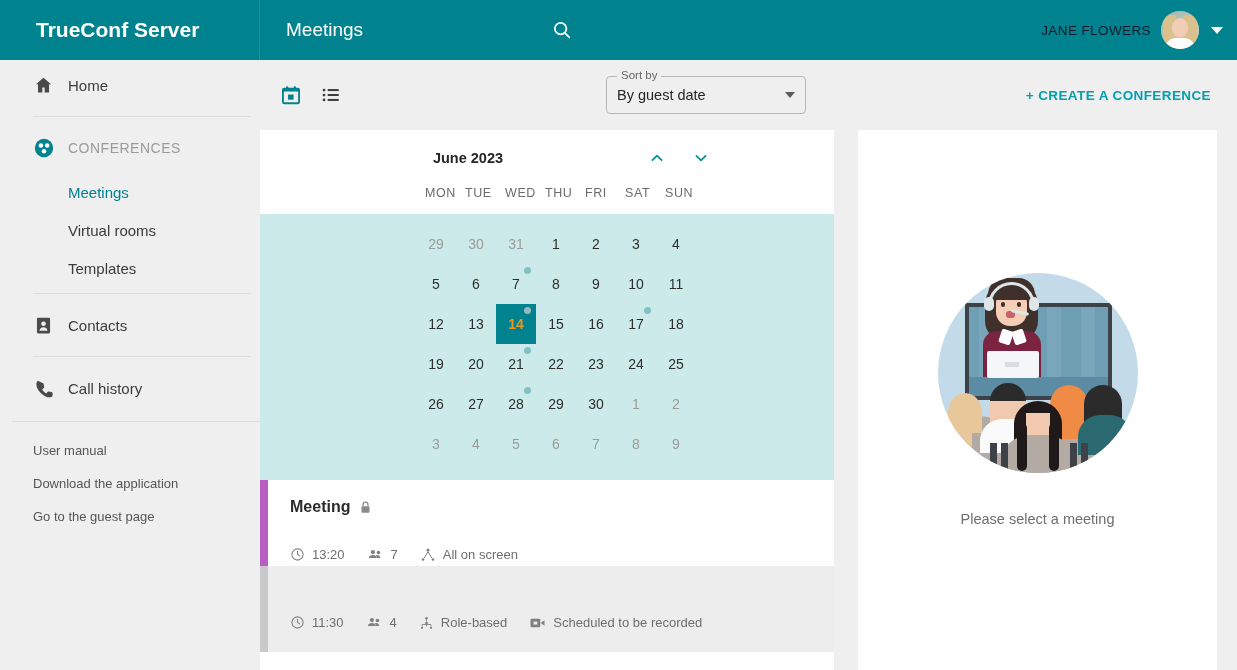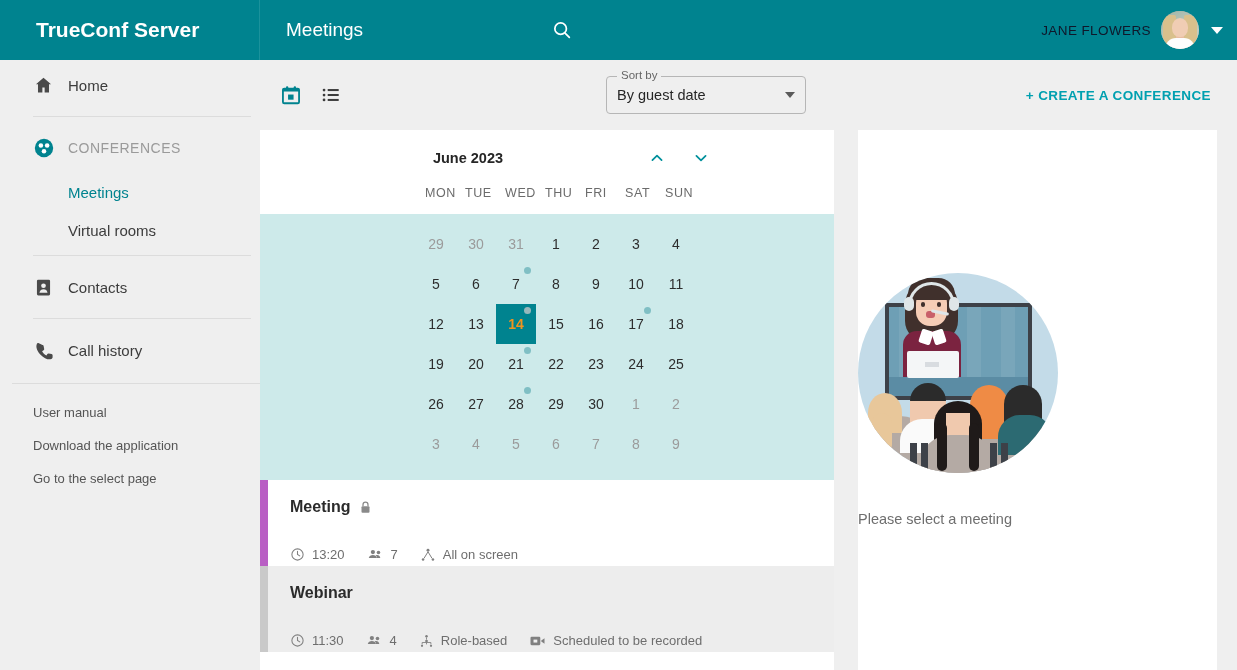--- a/index.html
+++ b/index.html
@@ -114,21 +114,21 @@
   }
   .create-link {
     margin-left: auto; font-size: 13.5px; color: #00a0b0; letter-spacing: .4px;
     cursor: pointer; font-weight: 700;
   }
 
   .panes { display: flex; padding: 0 26px 0 0; gap: 24px; }
   .left-pane { width: 574px; flex: 0 0 574px; margin-left: 0; }
   .right-pane {
     width: 359px; flex: 0 0 359px; background: #fff; height: 540px;
-    display: flex; flex-direction: column; align-items: flex-start;
+    display: flex; flex-direction: column; align-items: center;
     justify-content: center;
   }
 
   
   .cal { background: #fff; }
   .cal-head {
     height: 56px; display: flex; align-items: center; background: #fff;
   }
   .cal-title {
     font-size: 14.5px; font-weight: bold; color: #262626; width: 380px;
@@ -317,20 +317,23 @@
     </span>
     <span class="nav-label muted">CONFERENCES</span>
   </div>
 
   <div class="sub-row">
     <span class="sub-label active">Meetings</span>
   </div>
   <div class="sub-row">
     <span class="sub-label">Virtual rooms</span>
   </div>
+  <div class="sub-row">
+    <span class="sub-label">Templates</span>
+  </div>
 
   <div class="divider"></div>
 
   <div class="nav-row">
     <span class="nav-ico">
       <svg width="21" height="21" viewBox="0 0 24 24">
         <rect x="4.5" y="3" width="15" height="18" rx="1.5" fill="#4a4a4a"></rect>
         <circle cx="12" cy="10" r="2.7" fill="#efefef"></circle>
         <path d="M7.4 18c.4-2.7 2.3-4 4.6-4s4.2 1.3 4.6 4z" fill="#efefef"></path>
       </svg>
@@ -346,21 +349,21 @@
         <path d="M6.2 3.5c-.9 0-1.7.6-2 1.5C3 8.6 5.2 13.4 8.9 17c3.6 3.7 8.4 5.9 12 4.8.9-.3 1.5-1.1 1.5-2v-2.4c0-.7-.5-1.3-1.2-1.4l-3.3-.6c-.6-.1-1.2.2-1.5.7l-1 1.7c-2.2-1-4-2.8-5-5l1.7-1c.5-.3.8-.9.7-1.5l-.6-3.3c-.1-.7-.7-1.2-1.4-1.2z" fill="#4a4a4a"></path>
       </svg>
     </span>
     <span class="nav-label">Call history</span>
   </div>
 
   <div class="divider full"></div>
 
   <a class="foot-link">User manual</a>
   <a class="foot-link">Download the application</a>
-  <a class="foot-link">Go to the select page</a>
+  <a class="foot-link">Go to the guest page</a>
 </div>
 
 <div class="content">
 
   <div class="toolbar">
     <div class="view-toggles">
       <span class="vt-btn">
         <svg width="22" height="22" viewBox="0 0 24 24">
           <rect x="3.2" y="5" width="17.6" height="16" rx="1.4" fill="none" stroke="#00838f" stroke-width="2"></rect>
           <rect x="3.2" y="5" width="17.6" height="3.2" fill="#00838f"></rect>
@@ -600,23 +603,20 @@
                     </svg>
                   </span>
                   <span>All on screen</span>
                 </span>
               </div>
             </div>
           </div>
           <div class="card alt">
             <div class="card-stripe"></div>
             <div class="card-body">
-              <div class="card-title">
-                <span>Webinar</span>
-              </div>
               <div class="card-meta">
                 <span class="meta-item">
                   <span>
                     <svg width="15" height="15" viewBox="0 0 24 24">
                       <circle cx="12" cy="12" r="9" fill="none" stroke="#808080" stroke-width="1.7"></circle>
                       <path d="M12 6.8V12l3.6 2.2" fill="none" stroke="#808080" stroke-width="1.7" stroke-linecap="round"></path>
                     </svg>
                   </span>
                   <span>11:30</span>
                 </span>

